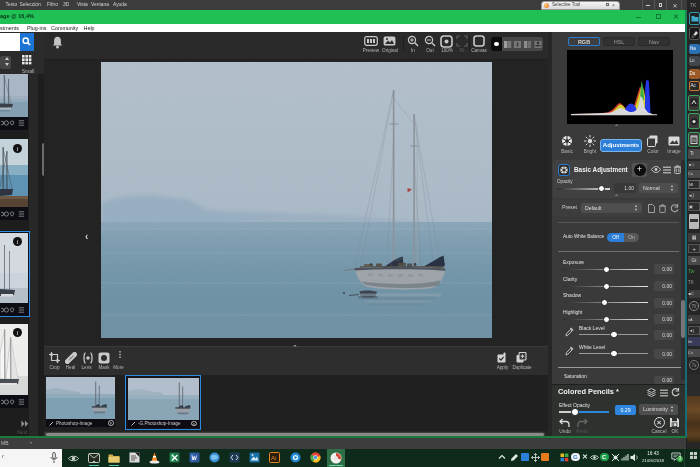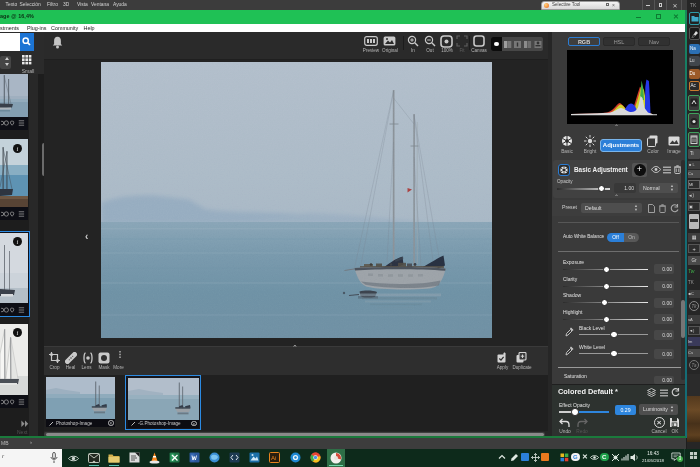--- a/index.html
+++ b/index.html
@@ -589,21 +589,21 @@
 <div class="a" style="left:579px;top:353px;width:69px;height:1.4px;background:#9a9a9a;"></div>
 <div class="a" style="left:610px;top:349.5px;width:7.5px;height:7.5px;background:#fff;border:1px solid #1e1e1e;border-radius:50%;"></div>
 <div class="a" style="left:654px;top:348.5px;width:20px;height:10px;background:#474747;border-radius:2px;color:#ddd;font-size:5px;text-align:right;line-height:10px;padding-right:2px;">0.00</div>
 <div class="a" style="left:558px;top:366.5px;width:125px;height:1.6px;background:#9a9a9a;"></div>
 <div class="a" style="left:564px;top:372.5px;font-size:5px;color:#e2e2e2;">Saturation</div>
 <div class="a" style="left:654px;top:376px;width:20px;height:8px;background:#474747;border-radius:2px;color:#ddd;font-size:5px;text-align:right;line-height:8px;padding-right:2px;">0.00</div>
 </div>
 
 <div id="cpencils">
 <div class="a" style="left:552px;top:384px;width:133px;height:53px;background:#2d322f;border-top:1px solid #1f1f1f;"></div>
-<div class="a" style="left:558px;top:386.5px;font-size:7.4px;font-weight:bold;color:#f2f2f2;white-space:nowrap;">Colored Default *</div>
+<div class="a" style="left:558px;top:386.5px;font-size:7.4px;font-weight:bold;color:#f2f2f2;white-space:nowrap;">Colored Pencils *</div>
 <svg class="a" style="left:647px;top:388px;" width="9" height="9" viewBox="0 0 9 9">
         <path d="M4.5 0.5 L8.5 2.5 L4.5 4.5 L0.5 2.5 Z" fill="none" stroke="#ccc" stroke-width="0.9"></path>
         <path d="M0.5 4.5 L4.5 6.5 L8.5 4.5 M0.5 6.5 L4.5 8.5 L8.5 6.5" fill="none" stroke="#ccc" stroke-width="0.9"></path>
       </svg>
 <svg class="a" style="left:659.5px;top:389px;" width="8" height="8" viewBox="0 0 8 8">
         <g stroke="#ccc" stroke-width="1.1">
           <line x1="0" y1="1.2" x2="8" y2="1.2"></line>
           <line x1="0" y1="4" x2="8" y2="4"></line>
           <line x1="0" y1="6.8" x2="8" y2="6.8"></line>
         </g>

